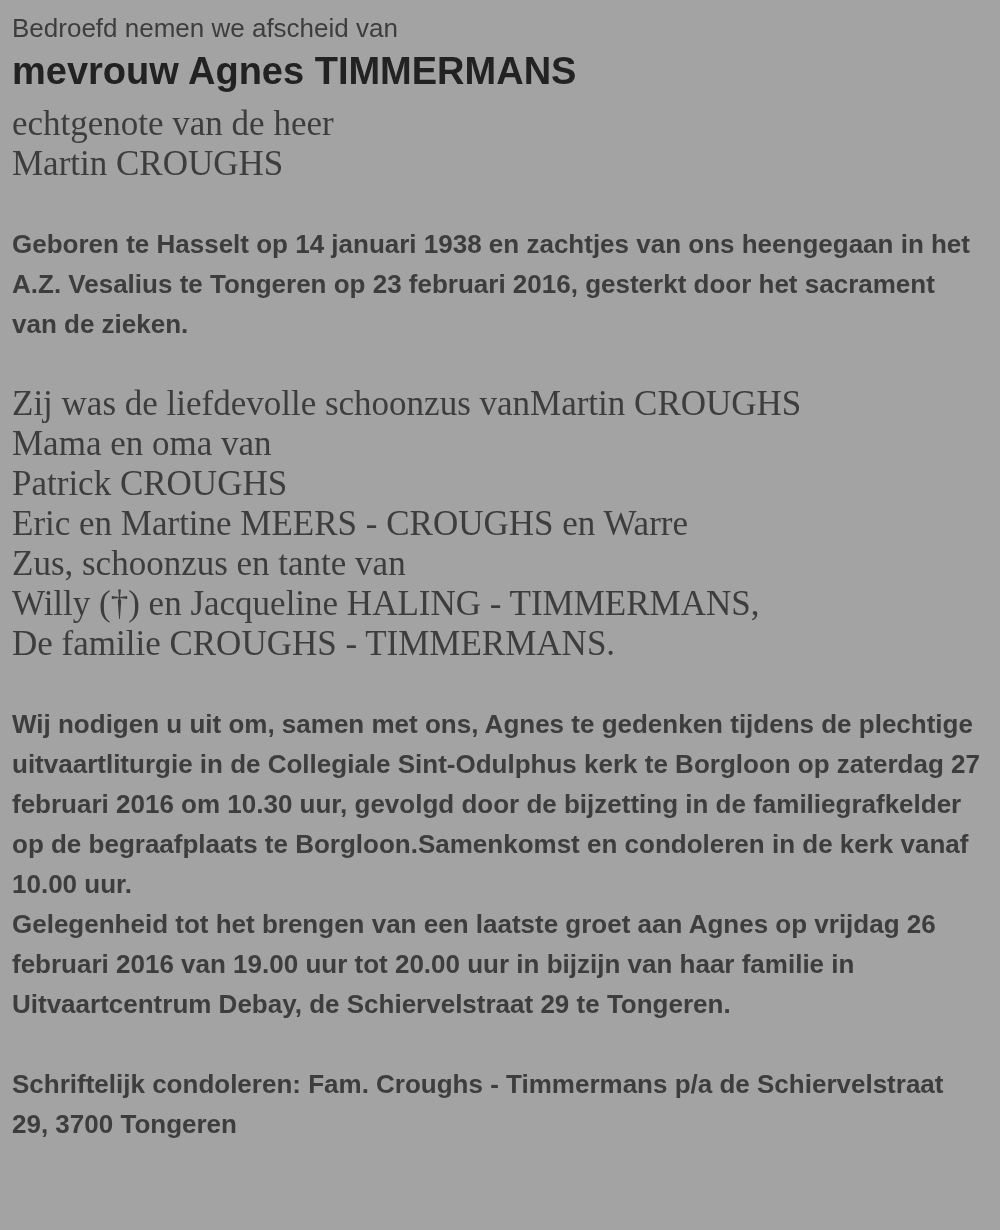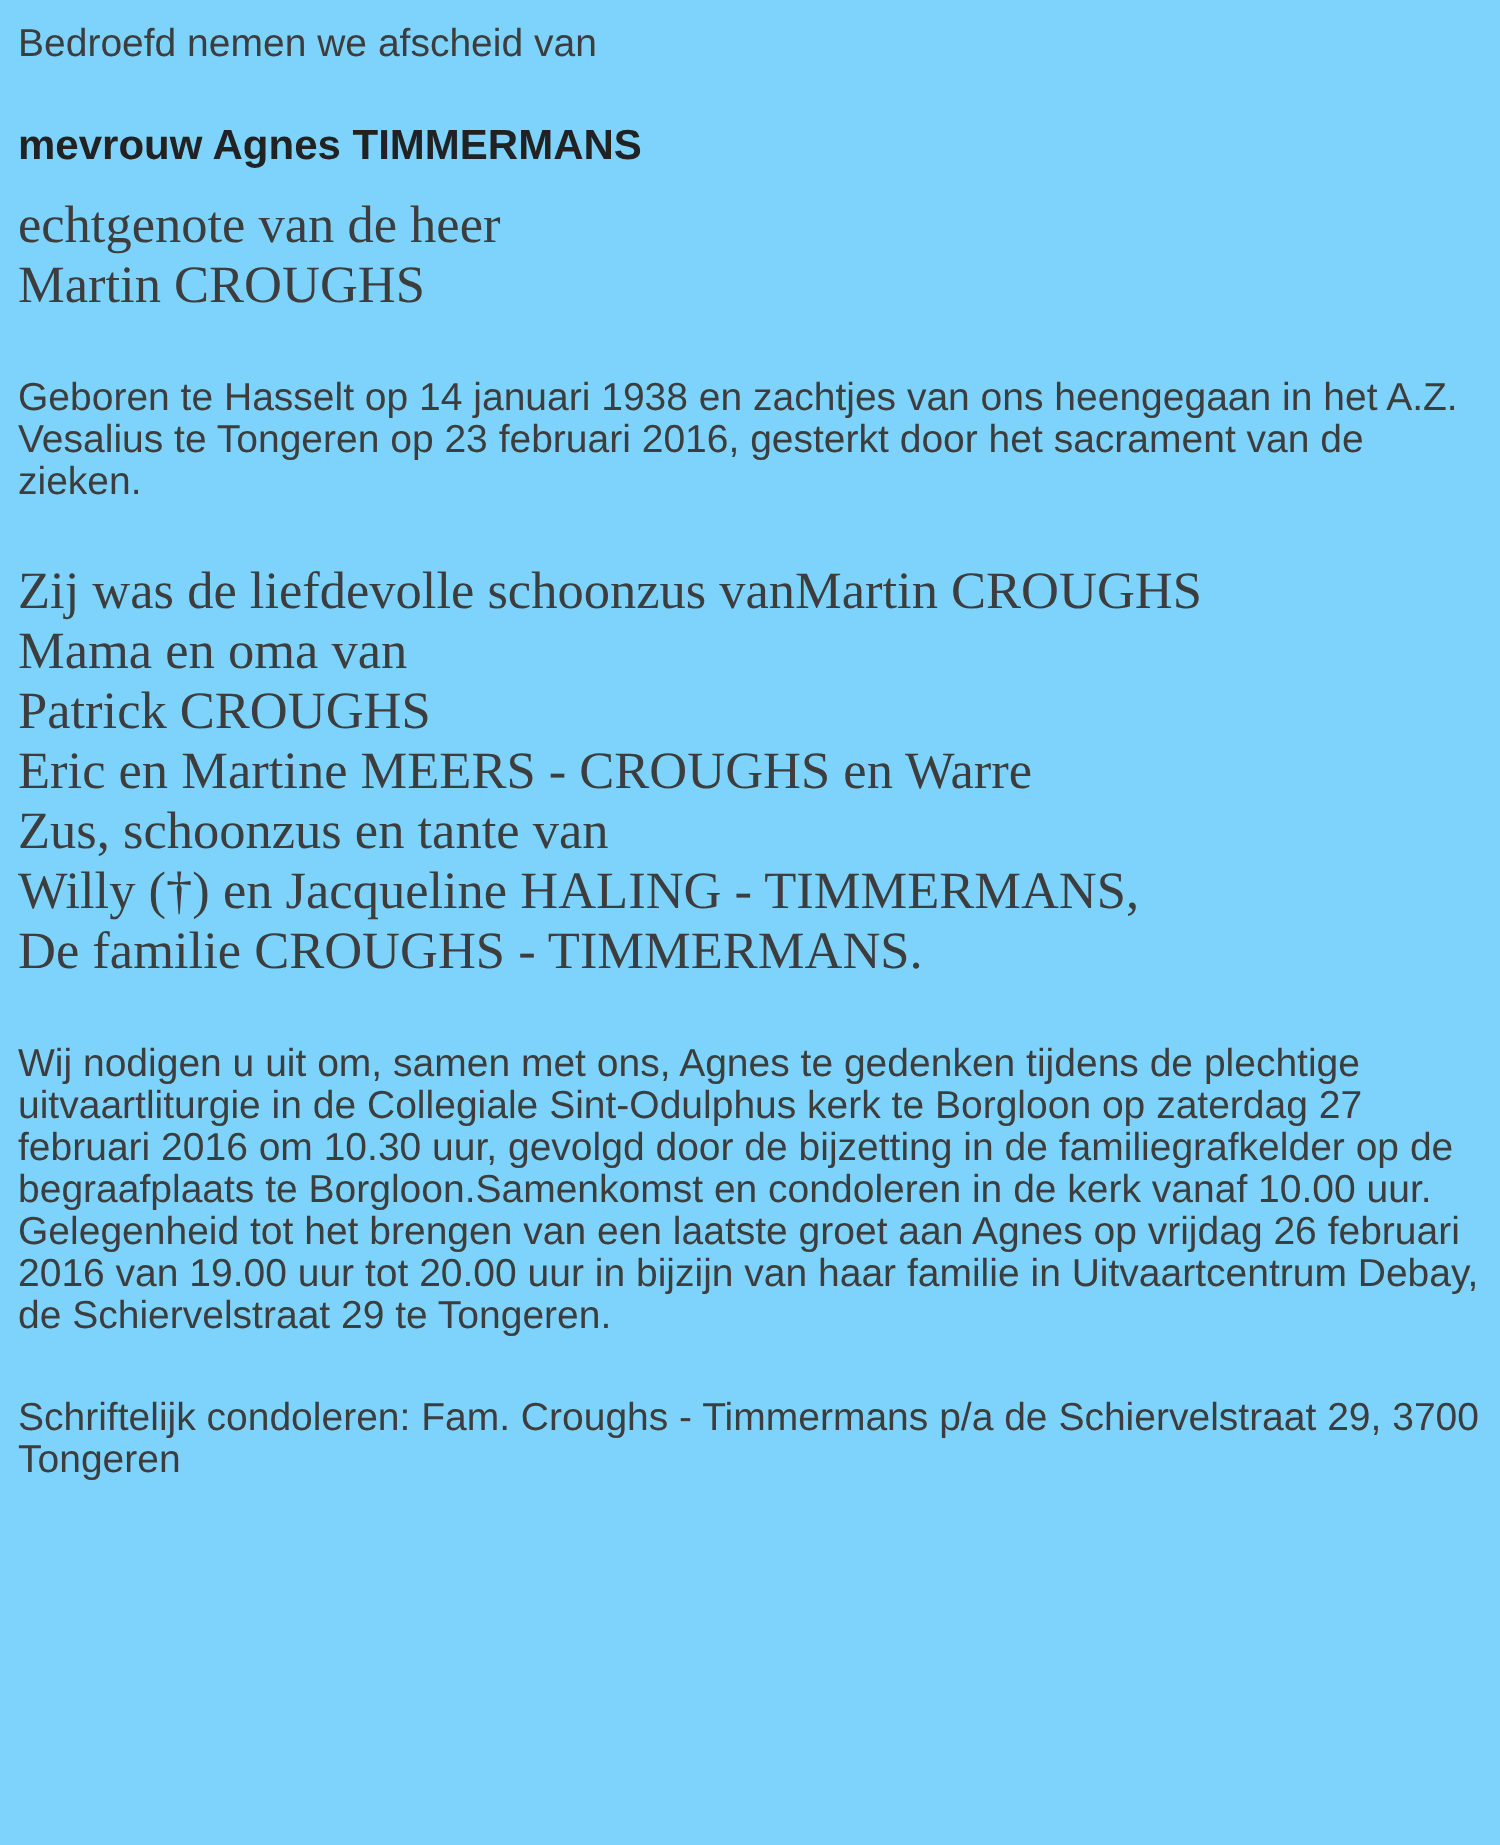--- a/index.html
+++ b/index.html
@@ -4,50 +4,50 @@
 <style>
   html, body {
     margin: 0;
     padding: 0;
     background: #ffffff;
   }
   .page {
     width: 1000px;
     height: 1230px;
     box-sizing: border-box;
-    background: #7dd3fc;
+    background: #a3a3a3;
     padding: 8px 14px 0 12px;
     font-family: "Liberation Sans", "DejaVu Sans", sans-serif;
     color: #3d3d3d;
     overflow: hidden;
   }
   .line {
     font-size: 35px;
     line-height: 40px;
     font-weight: 400;
     font-family: Liberation Serif, serif;
   }
   .intro {
     font-size: 26px;
     line-height: 40px;
   }
   .deceased-name {
-    font-size: 28px;
+    font-size: 38px;
     line-height: 46px;
     font-weight: 700;
     color: #222222;
-    margin-top: 26px;
     margin-bottom: 10px;
     letter-spacing: 0px;
   }
   .para {
     font-size: 26px;
-    line-height: 28px;
+    line-height: 40px;
     margin: 0;
     max-width: 978px;
+    font-weight: bold;
   }
   .gap {
     height: 40px;
   }
 </style>
 </head>
 <body>
 
 <div class="page">
 

